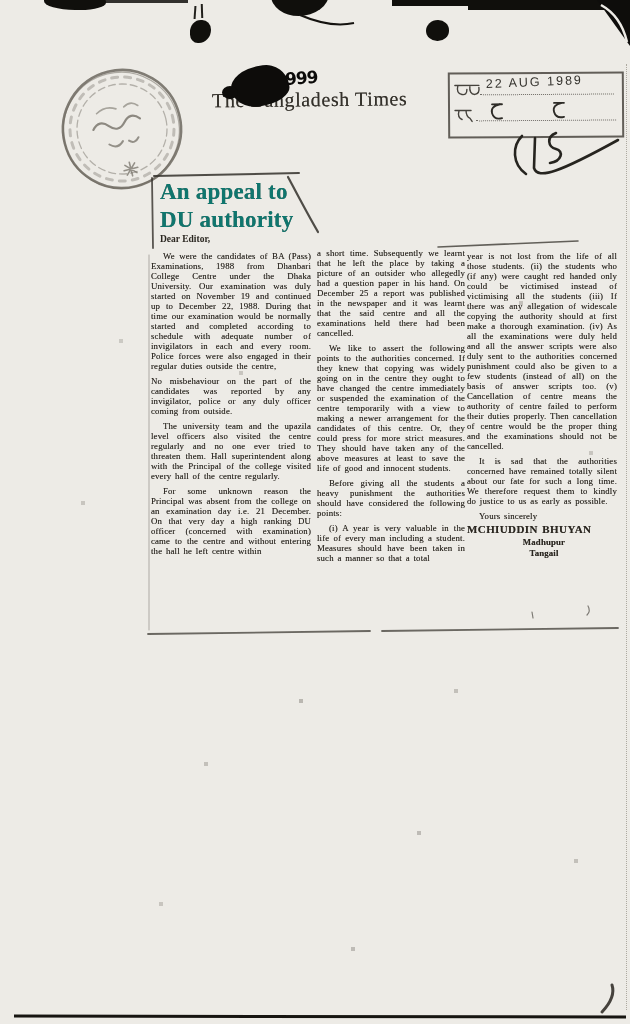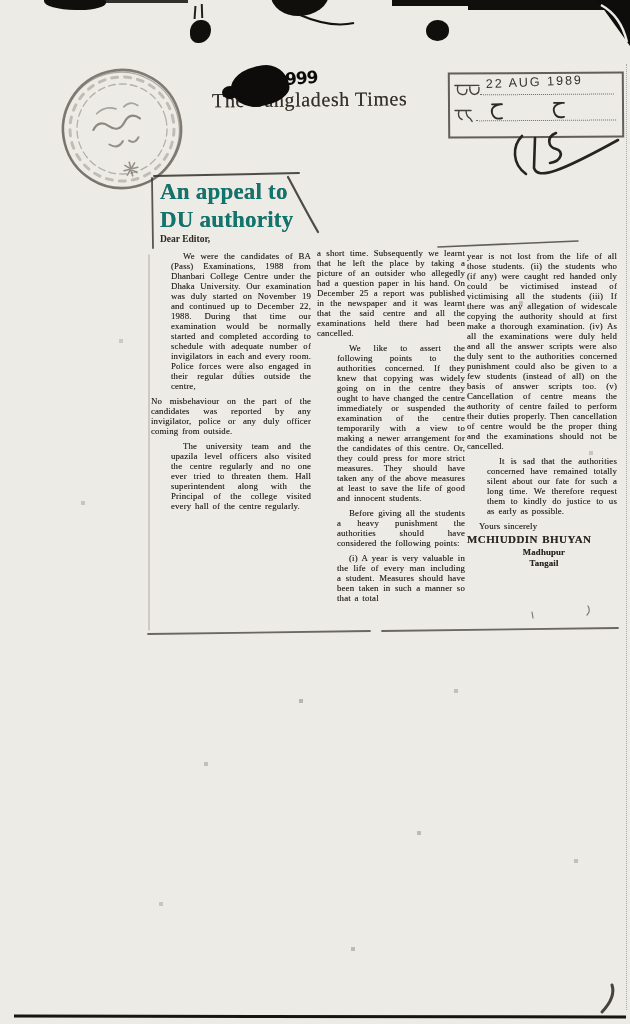--- a/index.html
+++ b/index.html
@@ -57,21 +57,21 @@
     font-weight:bold;font-size:23px;line-height:28px;color:#0f766e;letter-spacing:.2px;
     text-shadow:0 0 .4px rgba(29,27,23,.6);}
   .salutation{position:absolute;left:160px;top:234px;font-size:9.5px;font-weight:bold;color:#2a2620;font-family:Liberation Serif, serif;}
   .col{position:absolute;text-align:justify;color:#2a2620;
     font-size:8.8px;line-height:10px;word-spacing:1.4px;letter-spacing:.15px;
     text-shadow:0 0 .35px rgba(42,38,32,.55);}
   .col1{left:151px;top:251px;width:160px;}
   .col2{left:317px;top:248px;width:148px;}
   .col3{left:467px;top:251px;width:150px;}
   .col p{margin:0 0 5px;}
-  .col p.ind{text-indent:12px;margin-left:20px;}
+  .col p.ind{text-indent:12px;}
   .col p.noind{text-indent:0;}
   .signoff-closing{margin:2px 0 3px 12px !important;}
   .signoff-name{margin:0 0 3px !important;font-weight:bold;font-size:11px;letter-spacing:.4px;text-align:left;}
   .signoff-addr{margin:0 0 1px 4px !important;font-weight:bold;text-align:center;}
   .overlay{position:absolute;left:0;top:0;pointer-events:none;}
 </style>
 </head>
 <body>
 
 <div class="page">
@@ -151,20 +151,21 @@
   <div class="headline">
     <div>An appeal to</div>
     <div>DU authority</div>
   </div>
   <div class="salutation">Dear Editor,</div>
 
   <div class="col col1">
     <p class="ind">We were the candidates of BA (Pass) Examinations, 1988 from Dhanbari College Centre under the Dhaka University. Our examination was duly started on November 19 and continued up to December 22, 1988. During that time our examination would be normally started and completed according to schedule with adequate number of invigilators in each and every room. Police forces were also engaged in their regular duties outside the centre,</p>
     <p class="noind">No misbehaviour on the part of the candidates was reported by any invigilator, police or any duly officer coming from outside.</p>
     <p class="ind">The university team and the upazila level officers also visited the centre regularly and no one ever tried to threaten them. Hall superintendent along with the Principal of the college visited every hall of the centre regularly.</p>
+    <p class="ind">For some unknown reason the Principal was absent from the college on an examination day i.e. 21 December. On that very day a high ranking DU officer (concerned with examination) came to the centre and without entering the hall he left centre within</p>
   </div>
 
   <div class="col col2">
     <p class="noind">a short time. Subsequently we learnt that he left the place by taking a picture of an outsider who allegedly had a question paper in his hand. On December 25 a report was published in the newspaper and it was learnt that the said centre and all the examinations held there had been cancelled.</p>
     <p class="ind">We like to assert the following points to the authorities concerned. If they knew that copying was widely going on in the centre they ought to have changed the centre immediately or suspended the examination of the centre temporarily with a view to making a newer arrangement for the candidates of this centre. Or, they could press for more strict measures. They should have taken any of the above measures at least to save the life of good and innocent students.</p>
     <p class="ind">Before giving all the students a heavy punishment the authorities should have considered the following points:</p>
     <p class="ind">(i) A year is very valuable in the life of every man including a student. Measures should have been taken in such a manner so that a total</p>
   </div>
 
   <div class="col col3">

